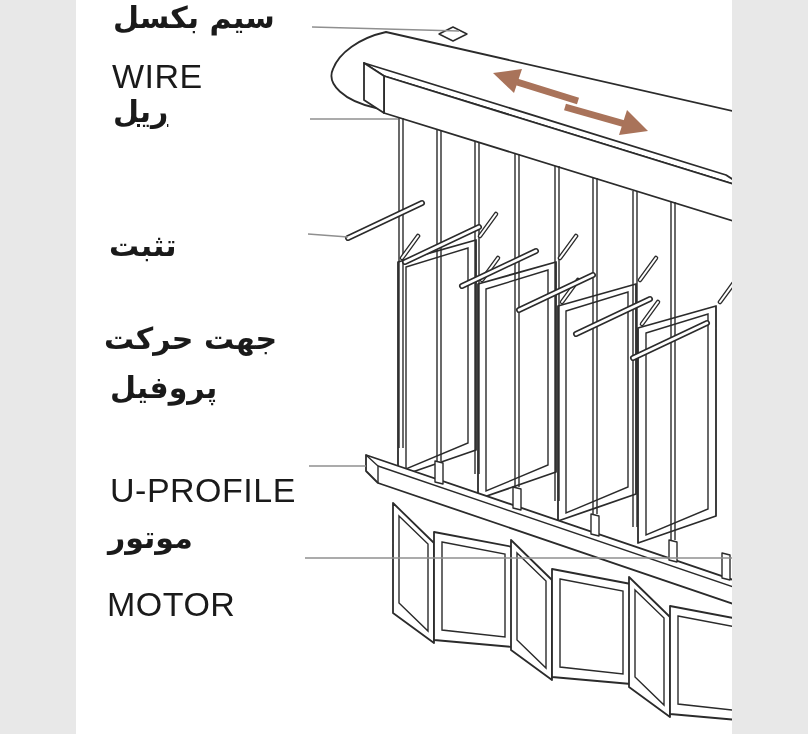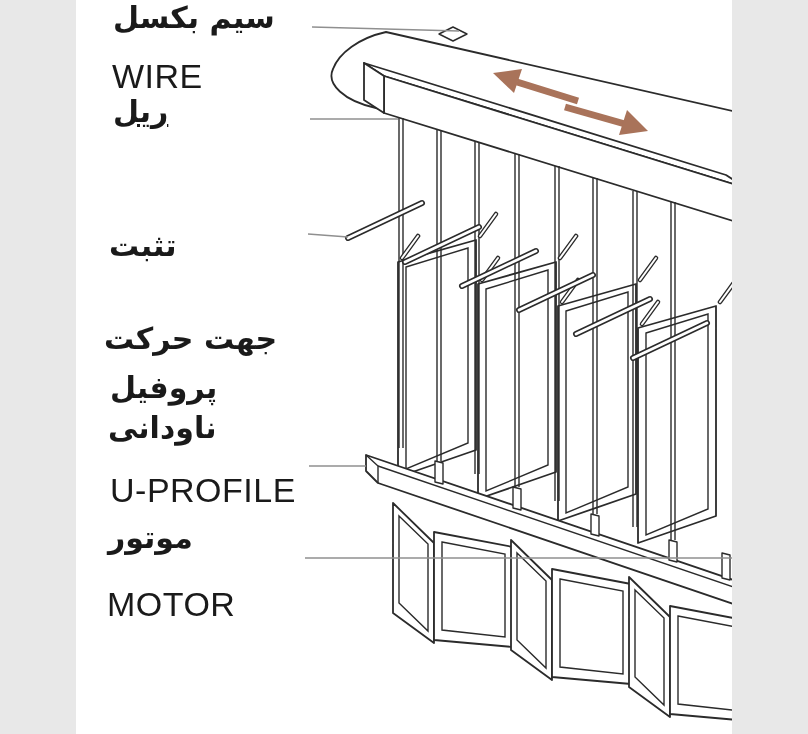--- a/index.html
+++ b/index.html
@@ -172,18 +172,17 @@
 
   <div class="label fa" style="left:37px;top:2px;">سیم بکسل</div>
   <div class="label en" style="left:36px;top:38px;">WIRE</div>
 
   <div class="label fa" style="left:37px;top:96px;text-decoration:underline;">ریل</div>
 
   <div class="label fa" style="left:33px;top:194px;margin-top:36px;">تثبت</div>
   <div class="label fa" style="left:28px;top:279px;margin-top:44px;">جهت حرکت</div>
 
   <div class="label fa" style="left:34px;top:372px;">پروفیل</div>
-  <div class="label fa" style="left:32px;top:412px;">ناودانی</div>
   <div class="label en" style="left:34px;top:452px;">U-PROFILE</div>
 
   <div class="label fa" style="left:32px;top:522px;">موتور</div>
   <div class="label en" style="left:31px;top:566px;">MOTOR</div>
 </div>
 
 </body></html>

